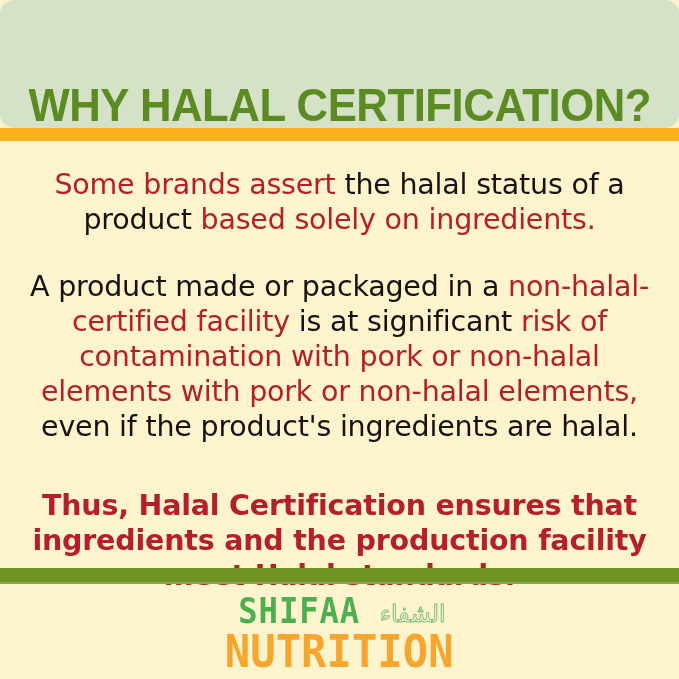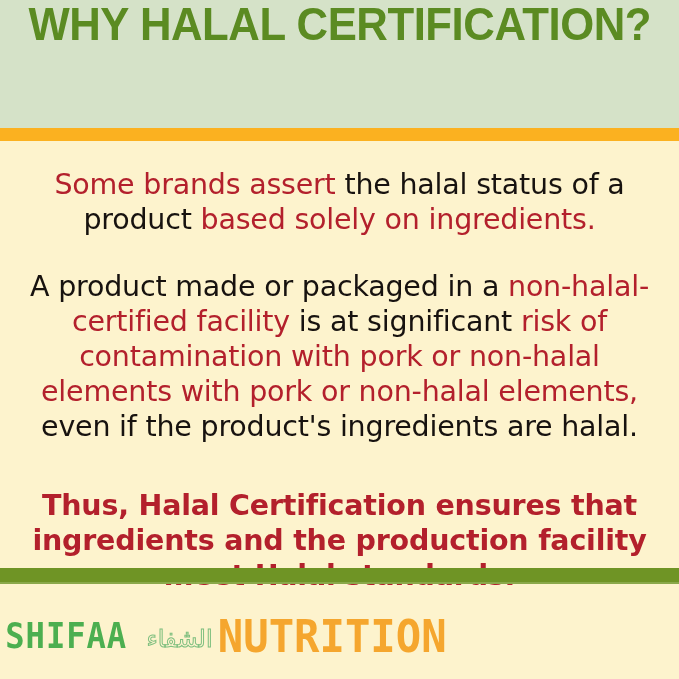--- a/index.html
+++ b/index.html
@@ -18,22 +18,23 @@
 
   
   .header-band {
     position: absolute;
     left: 0;
     top: 0;
     width: 679px;
     height: 128px;
     background: #d5e2c8;
     display: flex;
-    align-items: flex-start;
+    align-items: flex-end;
     justify-content: center;
+    border-radius: 14px;
   }
   .header-title {
     font-family: "Liberation Sans Narrow", "Liberation Sans", sans-serif;
     font-weight: bold;
     font-size: 47px;
     line-height: 1;
     letter-spacing: -0.5px;
     color: #5b8b22;
     transform: scaleX(0.93);
     transform-origin: center center;
@@ -101,21 +102,21 @@
   }
 
   
   .logo-area {
     position: absolute;
     left: 0;
     top: 588px;
     width: 679px;
     height: 91px;
     display: flex;
-    flex-direction: row;
+    flex-direction: column;
     align-items: center;
     justify-content: flex-start;
     padding-top: 6px;
     box-sizing: border-box;
   }
   .logo-row-top {
     display: flex;
     align-items: center;
     justify-content: center;
     gap: 14px;

